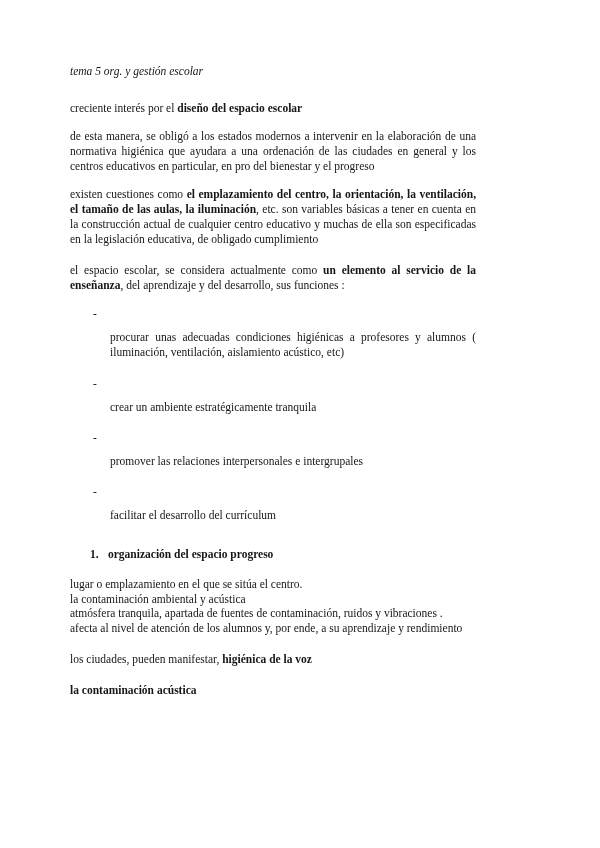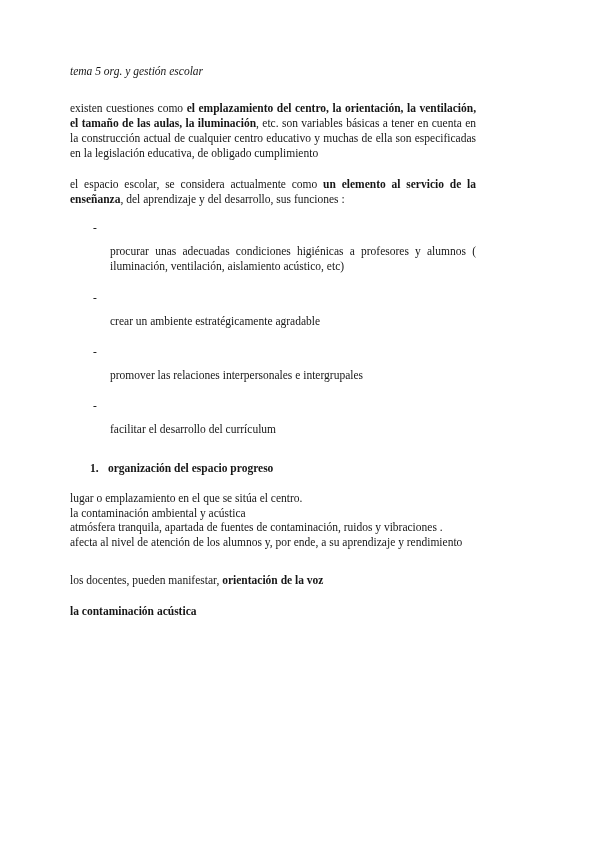--- a/index.html
+++ b/index.html
@@ -19,21 +19,21 @@
   }
   .block { margin: 0; }
   .justify { text-align: justify; }
   .b { font-weight: bold; }
   .italic { font-style: italic; }
   .underline { text-decoration: underline; }
   .mb13 { margin-bottom: 13px; }
   .mb14 { margin-bottom: 14px; }
   .mb15 { margin-bottom: 15px; }
   .mb16 { margin-bottom: 16px; }
-  .mb17 { margin-bottom: 24px; }
+  .mb17 { margin-bottom: 17px; }
   .mb22 { margin-bottom: 22px; }
   .mt24 { margin-top: 24px; }
   .bullet-row {
     display: flex;
     margin-left: 23px;
   }
   .bullet-marker {
     flex: none;
     width: 17px;
   }
@@ -51,36 +51,38 @@
 </style>
 </head>
 <body>
 
 <div class="page">
   <div class="content">
 
     <p class="block italic mb22">tema 5 org. y gestión escolar</p>
 
 
+    <p class="block mb13"><span>creciente interés por el </span><span class="b">diseño del espacio escolar</span></p>
 
 
 
+    <p class="block justify mb13">de esta manera, se obligó a los estados modernos a intervenir en la elaboración de una normativa higiénica que ayudara a una ordenación de las ciudades en general y los centros educativos en particular, en pro del bienestar y el progreso</p>
 
     <p class="block justify mb16"><span>existen cuestiones como </span><span class="b">el emplazamiento del centro, la orientación, la ventilación, el tamaño de las aulas, la iluminación</span><span>, etc. son variables básicas a tener en cuenta en la construcción actual de cualquier centro educativo y muchas de ella son especificadas en la legislación educativa, de obligado cumplimiento</span></p>
 
     <p class="block justify mb13"><span>el espacio escolar, se considera actualmente como </span><span class="b">un elemento al servicio de la enseñanza</span><span>, del aprendizaje y  del desarrollo, sus funciones :</span></p>
 
     <div>
       <div class="bullet-row justify mb16">
         <span class="bullet-marker">-</span>
         <span class="bullet-text">procurar unas adecuadas condiciones higiénicas a profesores y alumnos ( iluminación, ventilación, aislamiento acústico, etc)</span>
       </div>
       <div class="bullet-row mb15">
         <span class="bullet-marker">-</span>
-        <span class="bullet-text">crear un ambiente estratégicamente agradable</span>
+        <span class="bullet-text">crear un ambiente estratégicamente tranquila</span>
       </div>
       <div class="bullet-row mb15">
         <span class="bullet-marker">-</span>
         <span class="bullet-text">promover las relaciones interpersonales e intergrupales</span>
       </div>
       <div class="bullet-row">
         <span class="bullet-marker">-</span>
         <span class="bullet-text">facilitar el desarrollo del currículum</span>
       </div>
     </div>
@@ -92,18 +94,18 @@
 
 
 
     <div class="block tight mb17">
       <div>lugar o emplazamiento en el que se sitúa el centro.</div>
       <div>la contaminación ambiental y acústica</div>
       <div>atmósfera tranquila, apartada de fuentes de contaminación, ruidos y vibraciones .</div>
       <div>afecta al nivel de atención de los alumnos y, por ende, a su aprendizaje y rendimiento</div>
     </div>
 
-    <p class="block mb16"><span>los docentes, pueden manifestar, </span><span class="b">orientación de la voz</span></p>
+    <p class="block mb16"><span>los ciudades, pueden manifestar, </span><span class="b">higiénica de la voz</span></p>
 
     <p class="block b">la contaminación acústica</p>
 
   </div>
 </div>
 
 </body></html>

